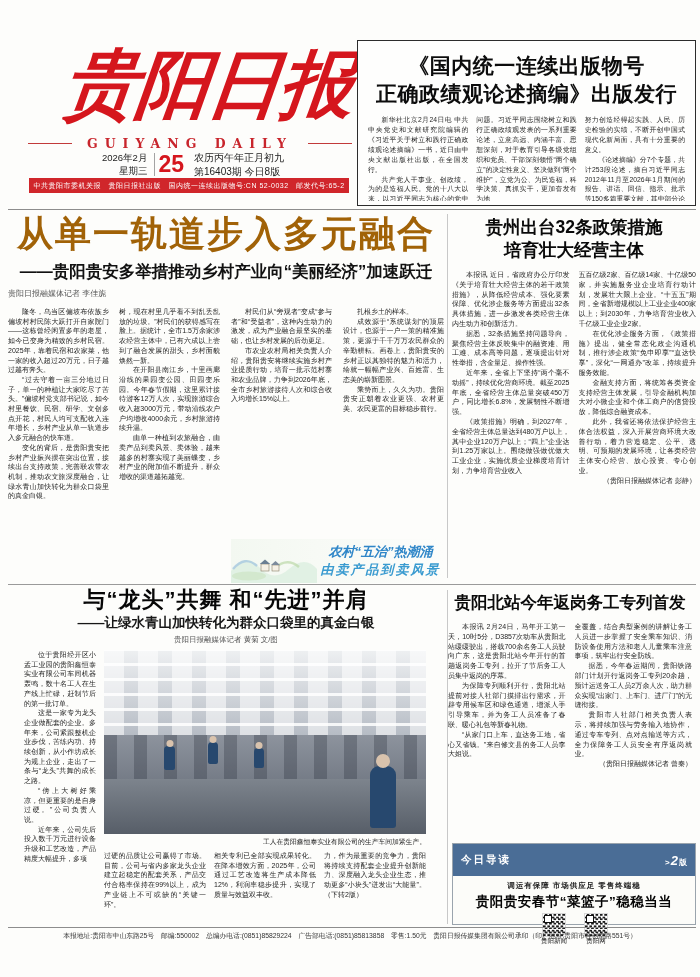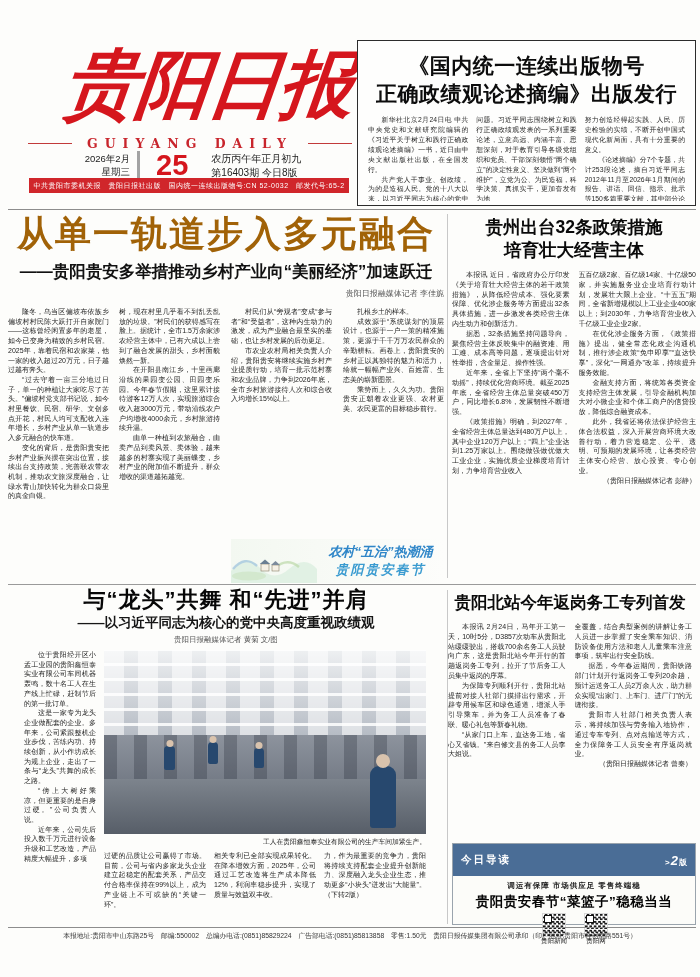--- a/index.html
+++ b/index.html
@@ -15,41 +15,41 @@
   .mast-title{position:absolute;left:64px;top:28px;width:305px;height:112px;
     font-family:"DejaVu Serif",serif;font-weight:bold;font-style:italic;
     font-size:74px;line-height:112px;letter-spacing:-2px;color:var(--brand-red);
     transform:skewX(-6deg);white-space:nowrap;}
   .mast-eng{position:absolute;left:28px;top:136px;width:324px;display:flex;align-items:center;gap:15px;}
   .mast-eng .rule{flex:1;height:1px;background:#c23a3a;}
   .mast-eng .txt{font-family:"DejaVu Serif",serif;font-weight:bold;font-size:12.5px;
     letter-spacing:7px;color:#c8252c;white-space:nowrap;}
   .mast-date{position:absolute;left:58px;top:151px;width:270px;display:flex;justify-content:center;align-items:center;}
   .mast-date .d1{text-align:right;font-size:9.5px;line-height:1.35;color:#222;padding-right:7px;}
-  .mast-date .day{font-size:29px;font-weight:bold;color:var(--brand-red);
-    border-left:3px solid #a3a3a3;padding:0 16px;line-height:1;}
+  .mast-date .day{font-size:23px;font-weight:bold;color:var(--brand-red);
+    border-left:1px solid #a3a3a3;padding:0 3px;line-height:1;}
   .mast-date .d2{font-size:10px;line-height:1.35;color:#222;padding-left:7px;}
   .pub-bar{position:absolute;left:29px;top:178px;width:320px;height:15px;background:#d0262b;
     color:#fff;font-size:7px;display:flex;align-items:center;justify-content:center;
     letter-spacing:0.5px;white-space:nowrap;}
   .header-rule{position:absolute;left:8px;top:209px;width:688px;height:1px;background:#8d8d8d;}
 
   
   .trb{position:absolute;left:357px;top:40px;width:339px;height:166px;border:1.5px solid #2c2c2c;background:#fefefd;}
   .trb-title{margin-top:11px;text-align:center;font-size:21px;font-weight:900;line-height:1.32;color:#0c0c0c;letter-spacing:0.5px;}
   .trb-cols{display:flex;gap:8px;padding:8px 10px 0 10px;}
   .trb-cols .col{flex:1;font-size:6.8px;line-height:1.45;text-align:justify;color:#262626;overflow:hidden;height:86px;}
   .bodytext p{margin:0;text-indent:2em;}
   .cont p:first-child{text-indent:0;}
 
   
   .lead{position:absolute;left:8px;top:214px;width:436px;}
   .lead-hl{font-size:36px;font-weight:900;text-align:center;letter-spacing:2px;line-height:40px;color:#a16207;}
   .lead-sub{font-size:16.5px;font-weight:700;text-align:center;margin-top:7px;color:#111;}
-  .lead-by{font-size:8px;text-align:right;color:#555;margin-top:5px;}
+  .lead-by{font-size:8px;text-align:left;color:#555;margin-top:5px;}
   .lead-body{position:relative;margin-top:8px;height:276px;}
   .lcol{position:absolute;top:0;width:101px;height:276px;font-size:7px;line-height:9.7px;text-align:justify;color:#1d1d1d;overflow:hidden;}
   .lcol.c1{left:0;}.lcol.c2{left:111px;}
   .lcol.c3{left:223px;height:228px;}.lcol.c4{left:335px;height:228px;}
   .lead-graphic{position:absolute;left:223px;top:232px;width:213px;height:44px;display:flex;align-items:center;background:linear-gradient(90deg,#f3f8f1,#fdfdfb);}
   .lg-text{flex:1;text-align:center;font-size:13px;font-weight:bold;font-style:italic;color:#2f86c8;line-height:1.35;white-space:nowrap;}
   .lg-text .l2{color:#3a9bd0;letter-spacing:2px;}
 
   
   .policy{position:absolute;left:452px;top:216px;width:244px;}
@@ -195,21 +195,21 @@
           <path d="M2 30 Q14 16 26 27" stroke="#9fc3df" fill="none" stroke-width="2.4" opacity="0.7"></path>
           <path d="M44 29 Q56 18 68 28" stroke="#bcd9a8" fill="none" stroke-width="2.4" opacity="0.7"></path>
           <rect x="30" y="25" width="8" height="7" fill="#f6f1e6" stroke="#8b7f6a" stroke-width="0.6"></rect>
           <path d="M28.8 25 L34 20.5 L39.2 25 Z" fill="#6b7f93"></path>
           <rect x="41" y="26" width="7" height="6" fill="#f6f1e6" stroke="#8b7f6a" stroke-width="0.6"></rect>
           <path d="M40 26 L44.5 22 L49 26 Z" fill="#7c8b9c"></path>
           <ellipse cx="18" cy="37" rx="17" ry="4.5" fill="#cfe6c8" opacity="0.8"></ellipse>
         </svg>
         <div class="lg-text">
           <div class="l1">农村“五治”热潮涌</div>
-          <div class="l2">贵阳贵安春节</div>
+          <div class="l2">由卖产品到卖风景</div>
         </div>
       </div>
     </div>
   </div>
 
   <div class="policy">
     <div class="pol-hl">
       <div>贵州出台32条政策措施</div>
       <div>培育壮大经营主体</div>
     </div>
@@ -226,21 +226,21 @@
       </div>
     </div>
   </div>
 
   <div class="vrule1"></div>
   <div class="vrule2"></div>
   <div class="mid-rule"></div>
 
   <div class="company">
     <div class="co-hl">与“龙头”共舞 和“先进”并肩</div>
-    <div class="co-sub">——以习近平同志为核心的党中央高度重视政绩观</div>
+    <div class="co-sub">——让绿水青山加快转化为群众口袋里的真金白银</div>
     <div class="co-by">贵阳日报融媒体记者 黄菊 文/图</div>
     <div class="co-content">
       <div class="co-left bodytext">
           <p>位于贵阳经开区小孟工业园的贵阳鑫恒泰实业有限公司车间机器轰鸣，数十名工人在生产线上忙碌，赶制节后的第一批订单。</p>
           <p>这是一家专为龙头企业做配套的企业。多年来，公司紧跟整机企业步伐，苦练内功、持续创新，从小作坊成长为规上企业，走出了一条与“龙头”共舞的成长之路。</p>
           <p>“傍上大树好乘凉，但更重要的是自身过硬。”公司负责人说。</p>
           <p>近年来，公司先后投入数千万元进行设备升级和工艺改造，产品精度大幅提升，多项</p>
         </div>
       <div class="co-photo">
         <div class="ph-ceiling"></div>

